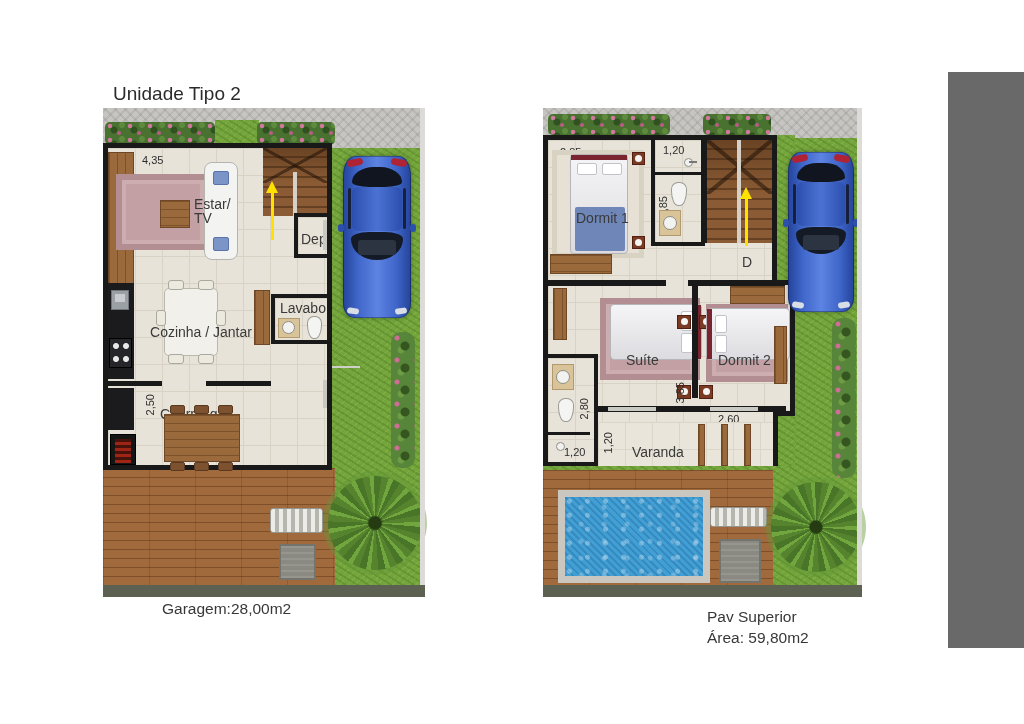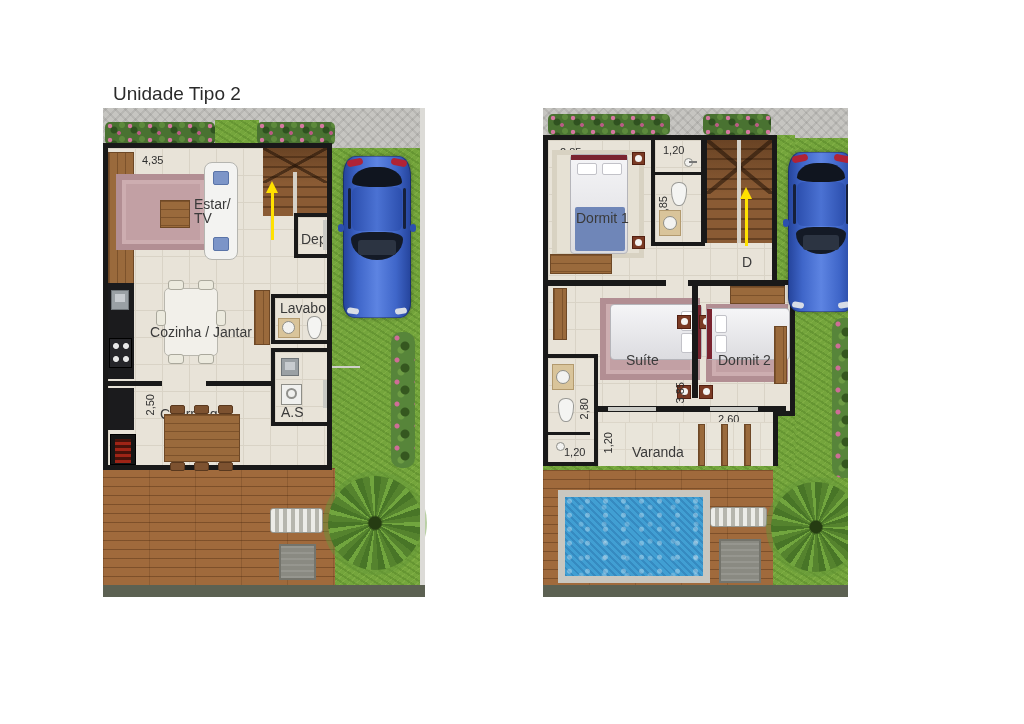--- a/index.html
+++ b/index.html
@@ -1,18 +1,18 @@
 <!DOCTYPE html>
 <html><head>
 <meta charset="utf-8">
 <style>
   * { box-sizing: border-box; margin:0; padding:0; }
   html,body { width:1024px; height:724px; background:#ffffff; font-family:"Liberation Sans", sans-serif; }
   .abs { position:absolute; }
-  #page { position:relative; width:848px; height:724px; background:#fff; overflow:hidden; }
+  #page { position:relative; width:1024px; height:724px; background:#fff; overflow:hidden; }
 
   
   .grass { background-color:#74a53c;
     background-image:
       repeating-linear-gradient(32deg, rgba(64,110,25,.28) 0 2px, transparent 2px 6px),
       repeating-linear-gradient(-41deg, rgba(166,204,96,.22) 0 1px, transparent 1px 5px); }
   .paving { background-color:#c6c5c1;
     background-image:
       repeating-linear-gradient(45deg, rgba(0,0,0,.07) 0 2px, transparent 2px 7px),
       repeating-linear-gradient(-45deg, rgba(0,0,0,.07) 0 2px, transparent 2px 7px); }
@@ -193,29 +193,20 @@
       <div class="abs room-label" style="left:28px; top:176px; width:130px; text-align:center;">Cozinha / Jantar</div>
       <div class="abs wood" style="left:146px; top:142px; width:16px; height:55px;"></div>
 
       <div class="abs floor room" style="left:163px; top:146px; width:56px; height:50px; border-right:none;">
         <div class="abs room-label" style="left:5px; top:2px;">Lavabo</div>
         <div class="abs sink-counter" style="left:3px; top:20px; width:22px; height:20px;"></div>
         <div class="abs sink-bowl" style="left:7px; top:23px; width:13px; height:13px;"></div>
         <div class="abs toilet" style="left:32px; top:18px; width:15px; height:23px;"></div>
       </div>
 
-      <div class="abs floor room" style="left:163px; top:200px; width:56px; height:78px; border-right:none;">
-        <div class="abs tank" style="left:6px; top:6px; width:18px; height:18px;">
-            <i></i>
-          </div>
-        <div class="abs washer" style="left:6px; top:32px; width:21px; height:21px;">
-            <i></i>
-          </div>
-        <div class="abs room-label" style="left:6px; top:52px;">A.S</div>
-      </div>
       <div class="abs door" style="left:215px; top:232px; width:4px; height:28px;"></div>
 
       <div class="abs wall" style="left:0; top:233px; width:54px; height:5px;"></div>
       <div class="abs wall" style="left:98px; top:233px; width:65px; height:5px;"></div>
       <div class="abs dim vdim" style="left:36px; top:246px;">2,50</div>
       <div class="abs room-label" style="left:52px; top:258px;">Churrasq</div>
       <div class="abs counter" style="left:0; top:240px; width:26px; height:42px;"></div>
       <div class="abs grill" style="left:2px; top:286px; width:26px; height:31px;">
           <i></i>
         </div>
@@ -376,15 +367,20 @@
       <div class="mirror-r"></div>
       <div class="head-l"></div>
       <div class="head-r"></div>
     </div>
 
     <div class="abs fence" style="left:314px; top:0; width:5px; height:489px;"></div>
     <div class="abs sitebar" style="left:0; top:477px; width:319px; height:12px;"></div>
   </div>
 
   <div class="abs caption" style="left:162px; top:598px;">
+    <div>Garagem:28,00m2</div>
   </div>
+  <div class="abs caption" style="left:707px; top:606px;">
+    <div>Pav Superior</div>
+    <div>Área: 59,80m2</div>
+  </div>
 
 </div>
 
 </body></html>

